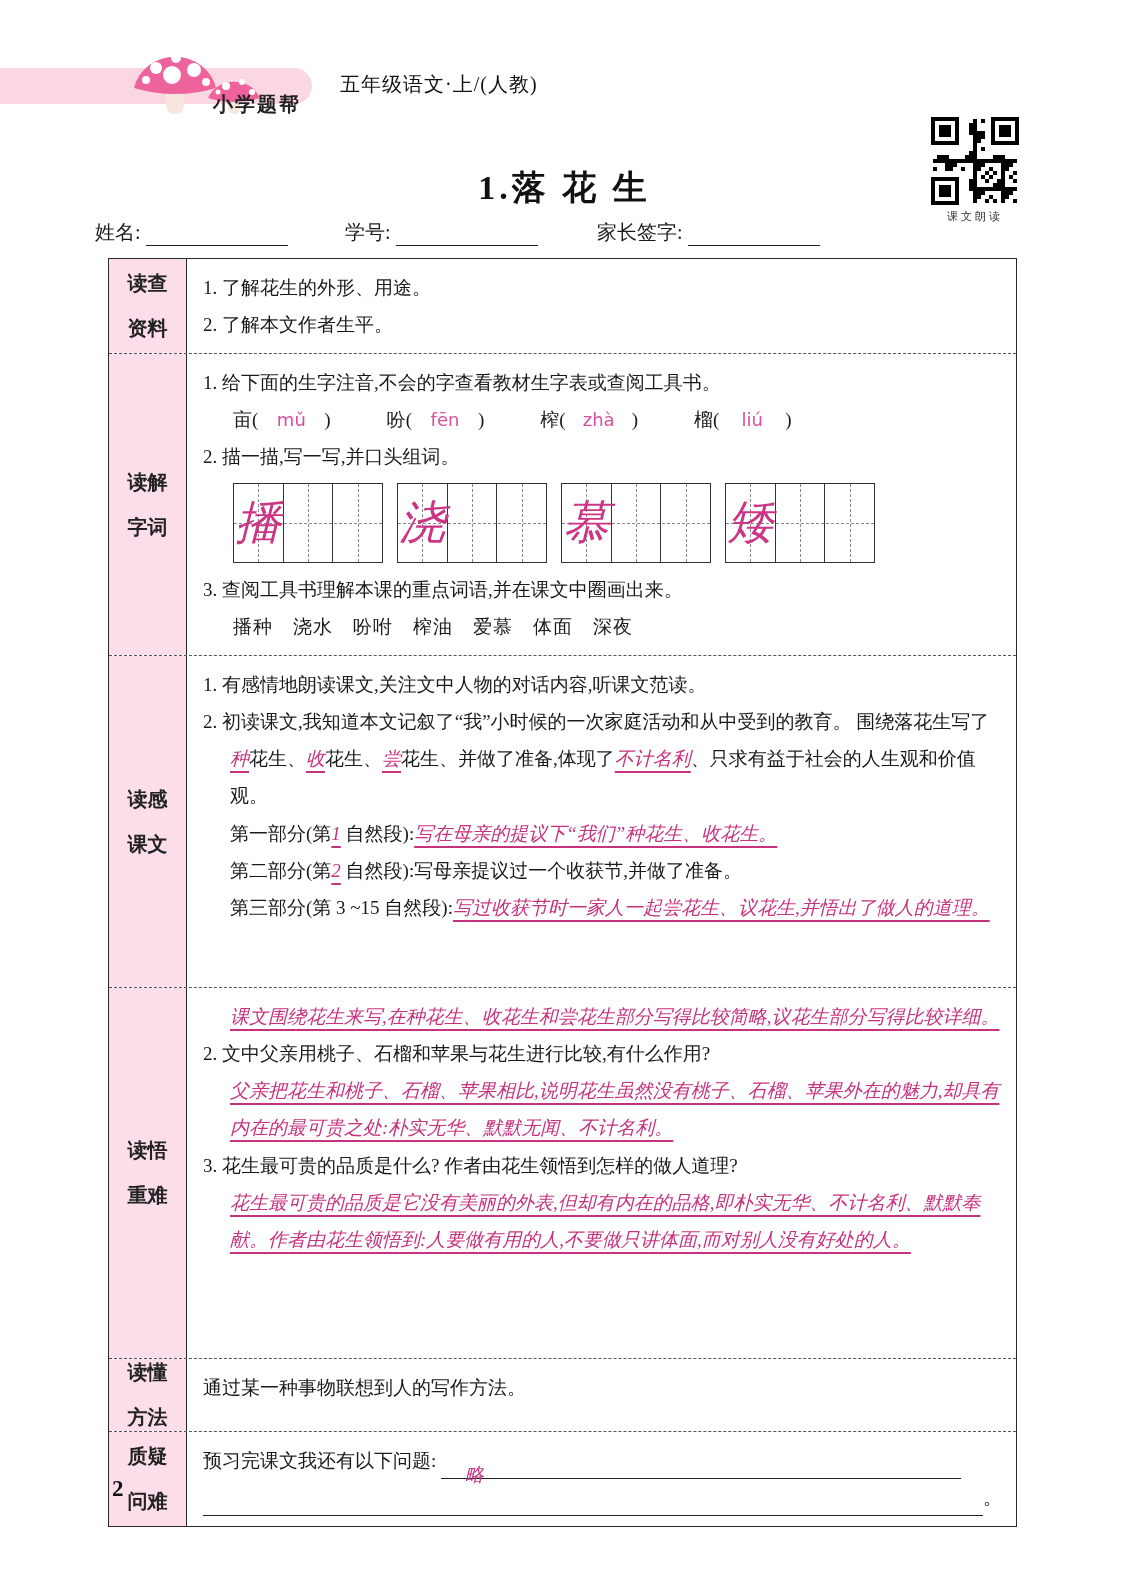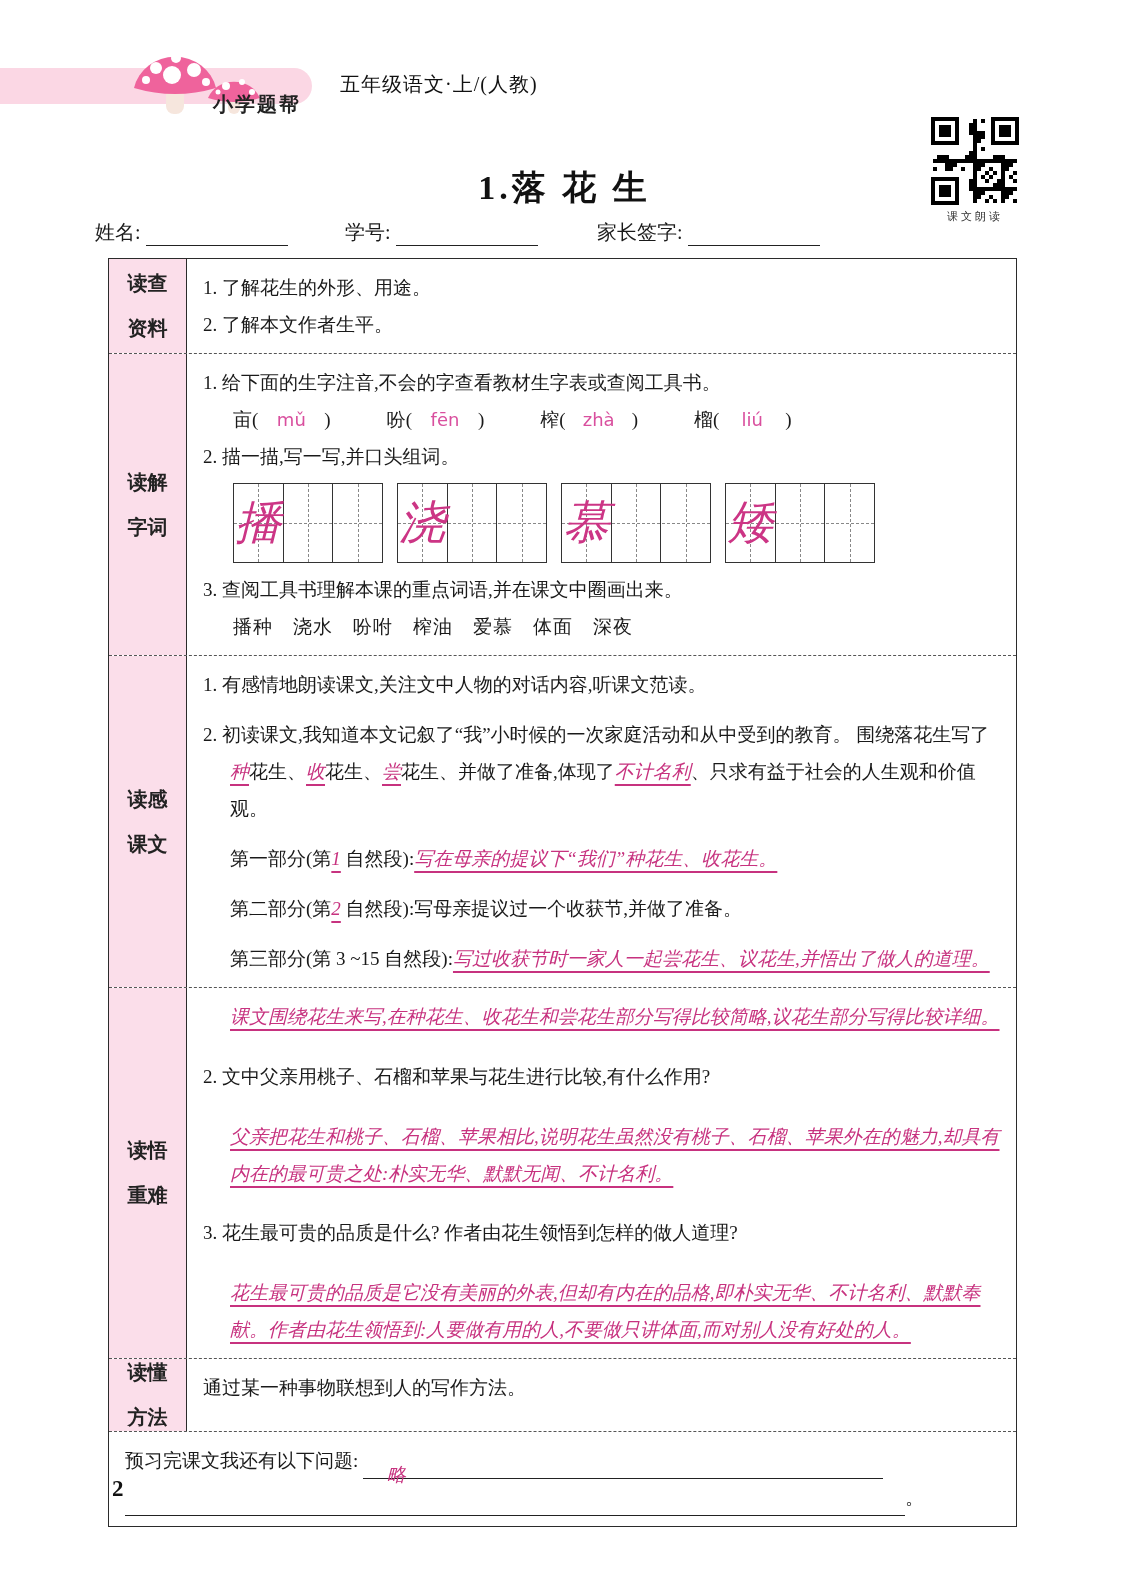--- a/index.html
+++ b/index.html
@@ -33,21 +33,21 @@
 
   
   .sheet{position:absolute;left:108px;top:258px;width:909px;border:1.6px solid #2b2b2b;
          box-sizing:border-box;display:flex;flex-direction:column;}
   .row{display:flex;align-items:stretch;}
   .row + .row{border-top:1px dashed #555;}
   .row-label{width:77px;min-width:77px;background:#fbdeea;border-right:1.6px solid #2b2b2b;
              display:flex;flex-direction:column;justify-content:center;align-items:center;
              gap:18px;font-size:20px;font-weight:bold;color:#222;}
   .row-body{flex:1;padding:10px 14px 10px 16px;font-size:19px;line-height:1.95;
-            display:flex;flex-direction:column;justify-content:space-between;box-sizing:border-box;}
+            display:flex;flex-direction:column;justify-content:flex-start;box-sizing:border-box;}
   .r1{min-height:82px}.r2{min-height:272px}.r3{min-height:331px}
   .r4{min-height:370px}.r5{min-height:72px}.r6{min-height:81px}
 
   .item{padding-left:27px;text-indent:-27px;}
   .sub{margin-left:27px;}
 
   .ans{color:#c7327f;font-style:italic;text-decoration:underline;
        text-underline-offset:6px;text-decoration-thickness:1.5px;}
   .ans-block{margin-left:27px;color:#c7327f;font-style:italic;text-decoration:underline;
              text-underline-offset:6px;text-decoration-thickness:1.5px;}
@@ -234,20 +234,24 @@
       <div class="row-label">
         <span>读懂</span>
         <span>方法</span>
       </div>
       <div class="row-body">
         <div>通过某一种事物联想到人的写作方法。</div>
       </div>
     </div>
 
     <div class="row r6">
+      <div class="row-label">
+        <span>质疑</span>
+        <span>问难</span>
+      </div>
       <div class="row-body">
         <div>
           <span>预习完课文我还有以下问题:</span>
           <span class="fill-line fl-1"><span class="fill-ans">略</span></span>
         </div>
         <div>
           <span class="fill-line fl-2"></span><span>。</span>
         </div>
       </div>
     </div>

